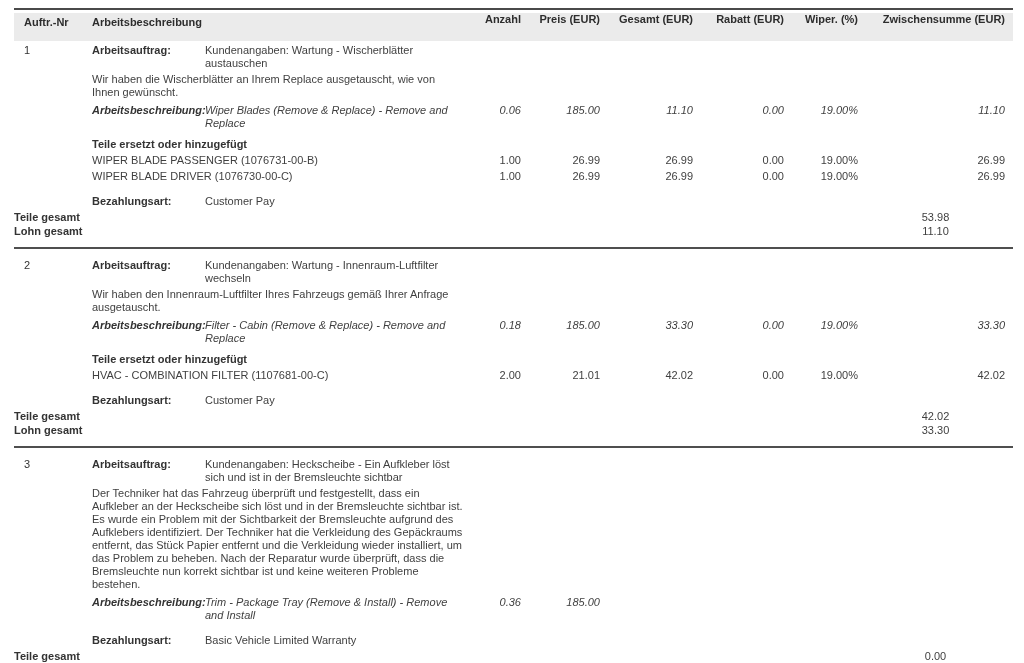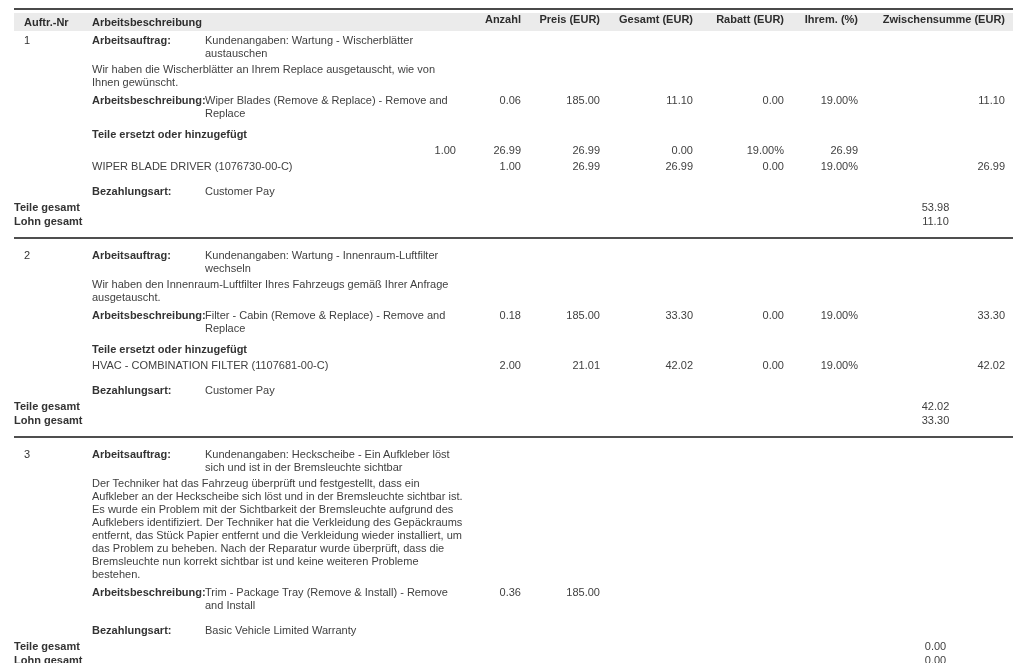--- a/index.html
+++ b/index.html
@@ -18,40 +18,40 @@
 
   .grid {
     display: grid;
     grid-template-columns: 70px 380px 65px 79px 93px 91px 74px 147px;
     align-items: start;
   }
   .cell { min-height: 1px; }
 
   .hdr {
     background: #ebebeb;
-    height: 18px;
+    height: 28px;
     line-height: 18px;
     font-weight: bold;
     color: #2d2d2d;
   }
   .hdr .cell { white-space: nowrap; overflow: hidden; }
   .c1pad { padding-left: 10px; }
   .c2pad { padding-left: 8px; }
   .num { text-align: right; padding-right: 8px; line-height: 13px; }
 
   .section { padding-top: 3px; }
   .section.after-sep { padding-top: 10px; }
 
   .nr { padding-left: 10px; color: #333; line-height: 13px; }
 
   .kv { display: grid; grid-template-columns: 113px 1fr; line-height: 13px; }
   .kv .k { font-weight: bold; color: #333; }
   .para { margin: 3px 0 0 0; line-height: 13px; }
 
-  .laborrow { margin-top: 5px; }
+  .laborrow { margin-top: 5px; font-style: italic; }
   .subheadrow { margin-top: 8px; }
   .subhead { font-weight: bold; color: #333; line-height: 13px; }
   .partrow { margin-top: 3px; }
   .partname { line-height: 13px; }
   .bezrow { margin-top: 12px; }
   .totrow { margin-top: 2px; line-height: 14px; }
   .totlabel { grid-column: 1 / 8; padding-right: 8px; font-weight: bold; color: #333; line-height: 14px; }
   .totval { text-align: center; padding-right: 8px; line-height: 14px; }
 </style>
 </head>
@@ -61,21 +61,21 @@
 
   <div class="topline"></div>
 
   <div class="grid hdr">
     <div class="cell c1pad">Auftr.-Nr</div>
     <div class="cell c2pad">Arbeitsbeschreibung</div>
     <div class="cell num">Anzahl</div>
     <div class="cell num">Preis (EUR)</div>
     <div class="cell num">Gesamt (EUR)</div>
     <div class="cell num">Rabatt (EUR)</div>
-    <div class="cell num">Ihrem. (%)</div>
+    <div class="cell num">Wiper. (%)</div>
     <div class="cell num">Zwischensumme (EUR)</div>
   </div>
 
   <div class="section">
     <div class="grid">
       <div class="cell nr">1</div>
       <div class="cell c2pad">
         <div class="kv">
           <span class="k">Arbeitsauftrag:</span>
           <span class="v">Kundenangaben: Wartung - Wischerblätter austauschen</span>
@@ -100,20 +100,21 @@
       <div class="cell num">11.10</div>
     </div>
 
     <div class="grid subheadrow">
       <div class="cell"></div>
       <div class="cell c2pad subhead">Teile ersetzt oder hinzugefügt</div>
     </div>
 
     <div class="grid partrow">
       <div class="cell"></div>
+      <div class="cell c2pad partname">WIPER BLADE PASSENGER (1076731-00-B)</div>
       <div class="cell num">1.00</div>
       <div class="cell num">26.99</div>
       <div class="cell num">26.99</div>
       <div class="cell num">0.00</div>
       <div class="cell num">19.00%</div>
       <div class="cell num">26.99</div>
     </div>
 
     <div class="grid partrow">
       <div class="cell"></div>

